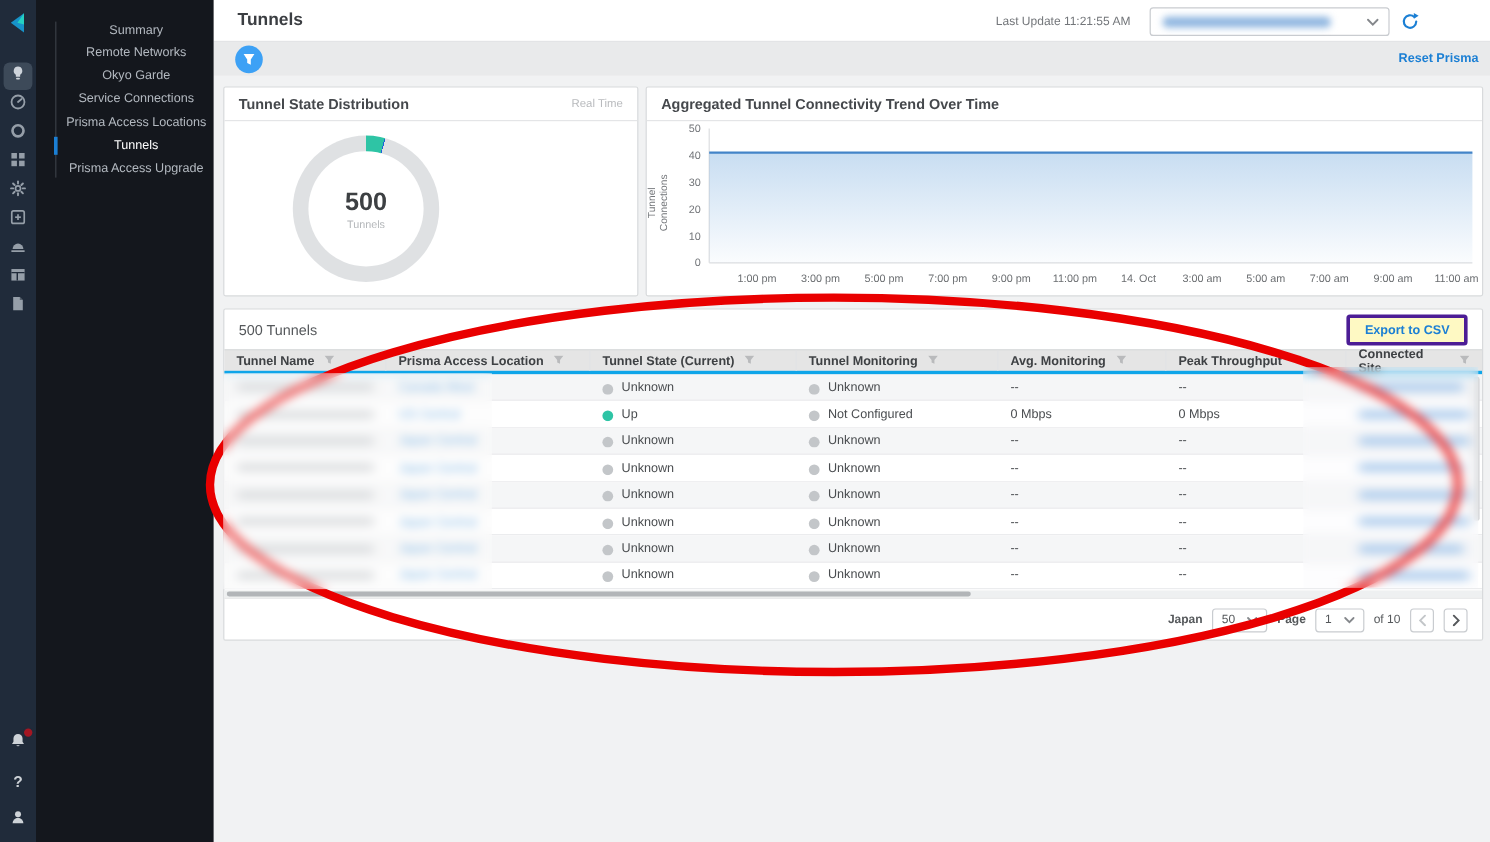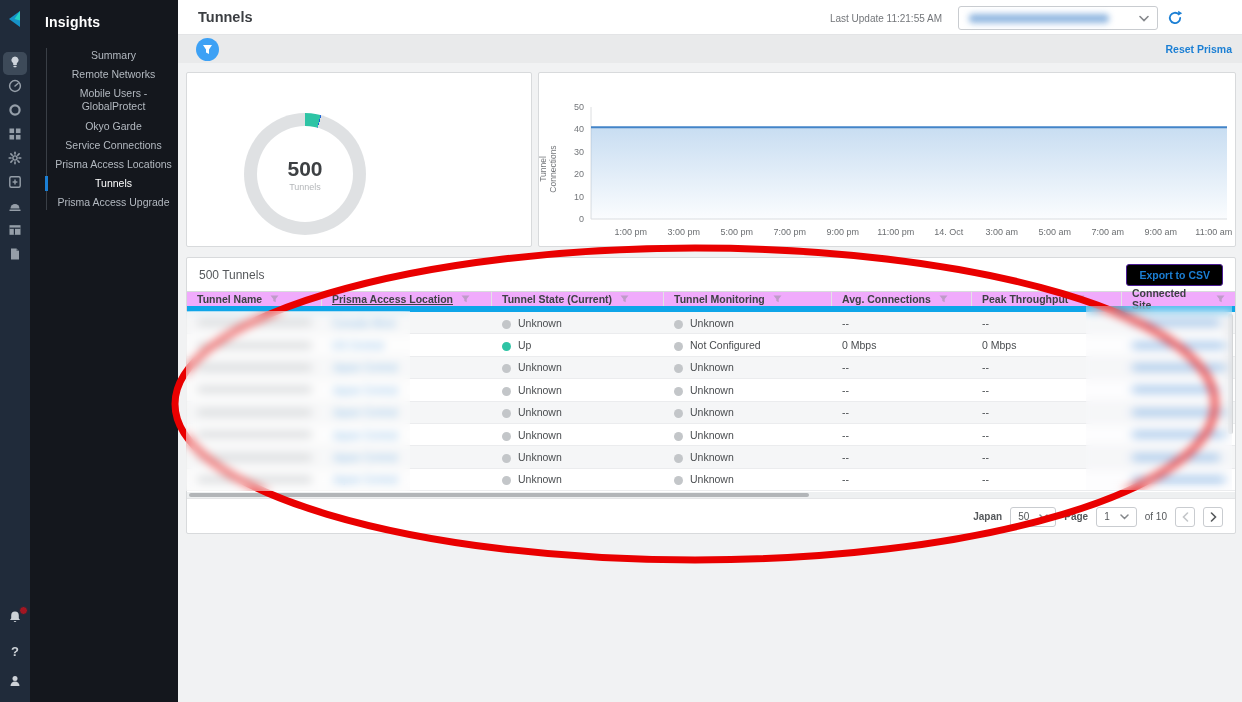--- a/index.html
+++ b/index.html
@@ -61,22 +61,22 @@
 
   
   #trend-card { left:360px; top:72px; width:698px; height:175px; }
   .ylab { position:absolute; left:-26px; top:86px; width:70px; text-align:center; font-size:8.5px; color:#73767a; transform:rotate(-90deg); }
   #trend-svg-wrap { position:absolute; left:0; top:28px; width:696px; height:146px; }
 
   
   #table-card { left:8px; top:257px; width:1050px; height:277px; }
   .table-titlebar { height:33px; display:flex; align-items:center; padding:0 12px; }
   .table-title { font-size:12px; color:#55585b; }
-  .export-btn { margin-left:auto; font-size:10.5px; font-weight:bold; color:#1b7fd4; border:1px solid #4c1d95; border-radius:3px; padding:4px 12px; background:#000000; cursor:pointer; }
-  .thead { display:flex; height:21px; border-top:1px solid #d9dbdc; border-bottom:6px solid #0ea5e9; background:#f0abfc; }
+  .export-btn { margin-left:auto; font-size:10.5px; font-weight:bold; color:#1b7fd4; border:3px solid #4c1d95; border-radius:3px; padding:4px 12px; background:#fef9c3; cursor:pointer; }
+  .thead { display:flex; height:21px; border-top:1px solid #d9dbdc; border-bottom:3px solid #0ea5e9; background:#e5e5e5; }
   .th { display:flex; align-items:center; font-size:10.5px; font-weight:bold; color:#3e4144; padding:0 10px; border-right:1px solid #e2e3e5; cursor:pointer; }
   .th:last-child { border-right:none; }
   .th .funnel { margin-left:8px; opacity:.45; }
   .trow { display:flex; height:22.4px; border-bottom:1px solid #ebecee; align-items:center; }
   .trow:nth-child(odd) { background:#f5f6f7; }
   .td { font-size:10.5px; color:#4a4d50; padding:0 10px; display:flex; align-items:flex-end; overflow:hidden; white-space:nowrap; }
   .td .dot { width:9px; height:9px; border-radius:50%; margin-right:7px; flex:none; }
   .td.link { color:#1b7fd4; cursor:pointer; }
   .blurbar-gray { height:9px; border-radius:4px; background:#bfc3c7; filter:blur(2.5px); }
   .blurbar-blue { height:9px; border-radius:4px; background:#85b4e4; filter:blur(2.5px); }
@@ -185,26 +185,24 @@
       <div class="rail-bitem">
         <span><svg width="14" height="14" viewBox="0 0 14 14">
             <circle cx="7" cy="4.6" r="2.5" fill="#cdd2d7"></circle>
             <path d="M2.5 12a4.5 4.5 0 0 1 9 0z" fill="#cdd2d7"></path>
           </svg></span>
       </div>
     </div>
 </div>
 
 <div class="sidenav">
-  <div class="sidenav-title">Insights</div>
   <div class="nav-list" id="nav-list">
     <div class="nav-line"></div>
   <div class="nav-item">Summary</div>
       <div class="nav-item">Remote Networks</div>
-      <div class="nav-item">Mobile Users - GlobalProtect</div>
       <div class="nav-item">Okyo Garde</div>
       <div class="nav-item">Service Connections</div>
       <div class="nav-item">Prisma Access Locations</div>
       <div class="nav-item active">Tunnels</div>
       <div class="nav-item">Prisma Access Upgrade</div>
     </div>
 </div>
 
 <div class="main">
 
@@ -228,29 +226,36 @@
   <div class="filterbar">
     <div class="funnel-btn">
       <svg width="11" height="11" viewBox="0 0 11 11">
           <path d="M1 1h9L7 5.5V10L4 8.5V5.5z" fill="#ffffff"></path>
         </svg>
     </div>
     <div class="reset-filters">Reset Prisma</div>
   </div>
 
   <div class="card" id="donut-card">
+    <div class="card-head">
+      <span class="card-title">Tunnel State Distribution</span>
+      <span class="card-badge">Real Time</span>
+    </div>
     <div class="donut-wrap" id="donut" style="background: conic-gradient(rgb(46, 196, 165) -14.76deg, rgb(46, 196, 165) 14.76deg, rgb(28, 98, 214) 14.76deg, rgb(28, 98, 214) 15.48deg, rgb(223, 225, 227) 15.48deg, rgb(223, 225, 227) 345.24deg);">
       <div class="donut-hole">
         <div class="donut-total">500</div>
         <div class="donut-sub">Tunnels</div>
       </div>
     </div>
   </div>
 
   <div class="card" id="trend-card">
+    <div class="card-head">
+      <span class="card-title">Aggregated Tunnel Connectivity Trend Over Time</span>
+    </div>
     <div class="ylab">Tunnel Connections</div>
     <div id="trend-svg-wrap"><svg width="696" height="146" viewBox="0 0 696 146">
           <defs>
             <linearGradient id="ag" x1="0" y1="0" x2="0" y2="1">
               <stop offset="0" stop-color="#6ea6dc" stop-opacity=".38"></stop>
               <stop offset="1" stop-color="#6ea6dc" stop-opacity=".03"></stop>
             </linearGradient>
           </defs>
           <line x1="52" y1="6" x2="52" y2="118" stroke="#dcdee0" stroke-width="1"></line>
           <line x1="52" y1="118" x2="688" y2="118" stroke="#dcdee0" stroke-width="1"></line>
@@ -282,40 +287,40 @@
       <span class="table-title">500 Tunnels</span>
       <button class="export-btn">Export to CSV</button>
     </div>
     <div class="thead" id="thead">
         <div class="th" style="width: 135px; flex: 0 0 auto;">
           <span>Tunnel Name</span>
           <span class="funnel"><svg width="9" height="8" viewBox="0 0 9 8">
               <path d="M.5.5h8L5.7 4v3.2L3.3 6V4z" fill="#85888c"></path>
             </svg></span>
         </div>
-        <div class="th" style="width: 170px; flex: 0 0 auto; text-decoration: underline;">
+        <div class="th" style="width: 170px; flex: 0 0 auto;">
           <span>Prisma Access Location</span>
           <span class="funnel"><svg width="9" height="8" viewBox="0 0 9 8">
               <path d="M.5.5h8L5.7 4v3.2L3.3 6V4z" fill="#85888c"></path>
             </svg></span>
         </div>
         <div class="th" style="width: 172px; flex: 0 0 auto;">
           <span>Tunnel State (Current)</span>
           <span class="funnel"><svg width="9" height="8" viewBox="0 0 9 8">
               <path d="M.5.5h8L5.7 4v3.2L3.3 6V4z" fill="#85888c"></path>
             </svg></span>
         </div>
         <div class="th" style="width: 168px; flex: 0 0 auto;">
           <span>Tunnel Monitoring</span>
           <span class="funnel"><svg width="9" height="8" viewBox="0 0 9 8">
               <path d="M.5.5h8L5.7 4v3.2L3.3 6V4z" fill="#85888c"></path>
             </svg></span>
         </div>
         <div class="th" style="width: 140px; flex: 0 0 auto;">
-          <span>Avg. Connections</span>
+          <span>Avg. Monitoring</span>
           <span class="funnel"><svg width="9" height="8" viewBox="0 0 9 8">
               <path d="M.5.5h8L5.7 4v3.2L3.3 6V4z" fill="#85888c"></path>
             </svg></span>
         </div>
         <div class="th" style="width: 150px; flex: 0 0 auto;">
           <span>Peak Throughput</span>
           <span class="funnel"><svg width="9" height="8" viewBox="0 0 9 8">
               <path d="M.5.5h8L5.7 4v3.2L3.3 6V4z" fill="#85888c"></path>
             </svg></span>
         </div>

